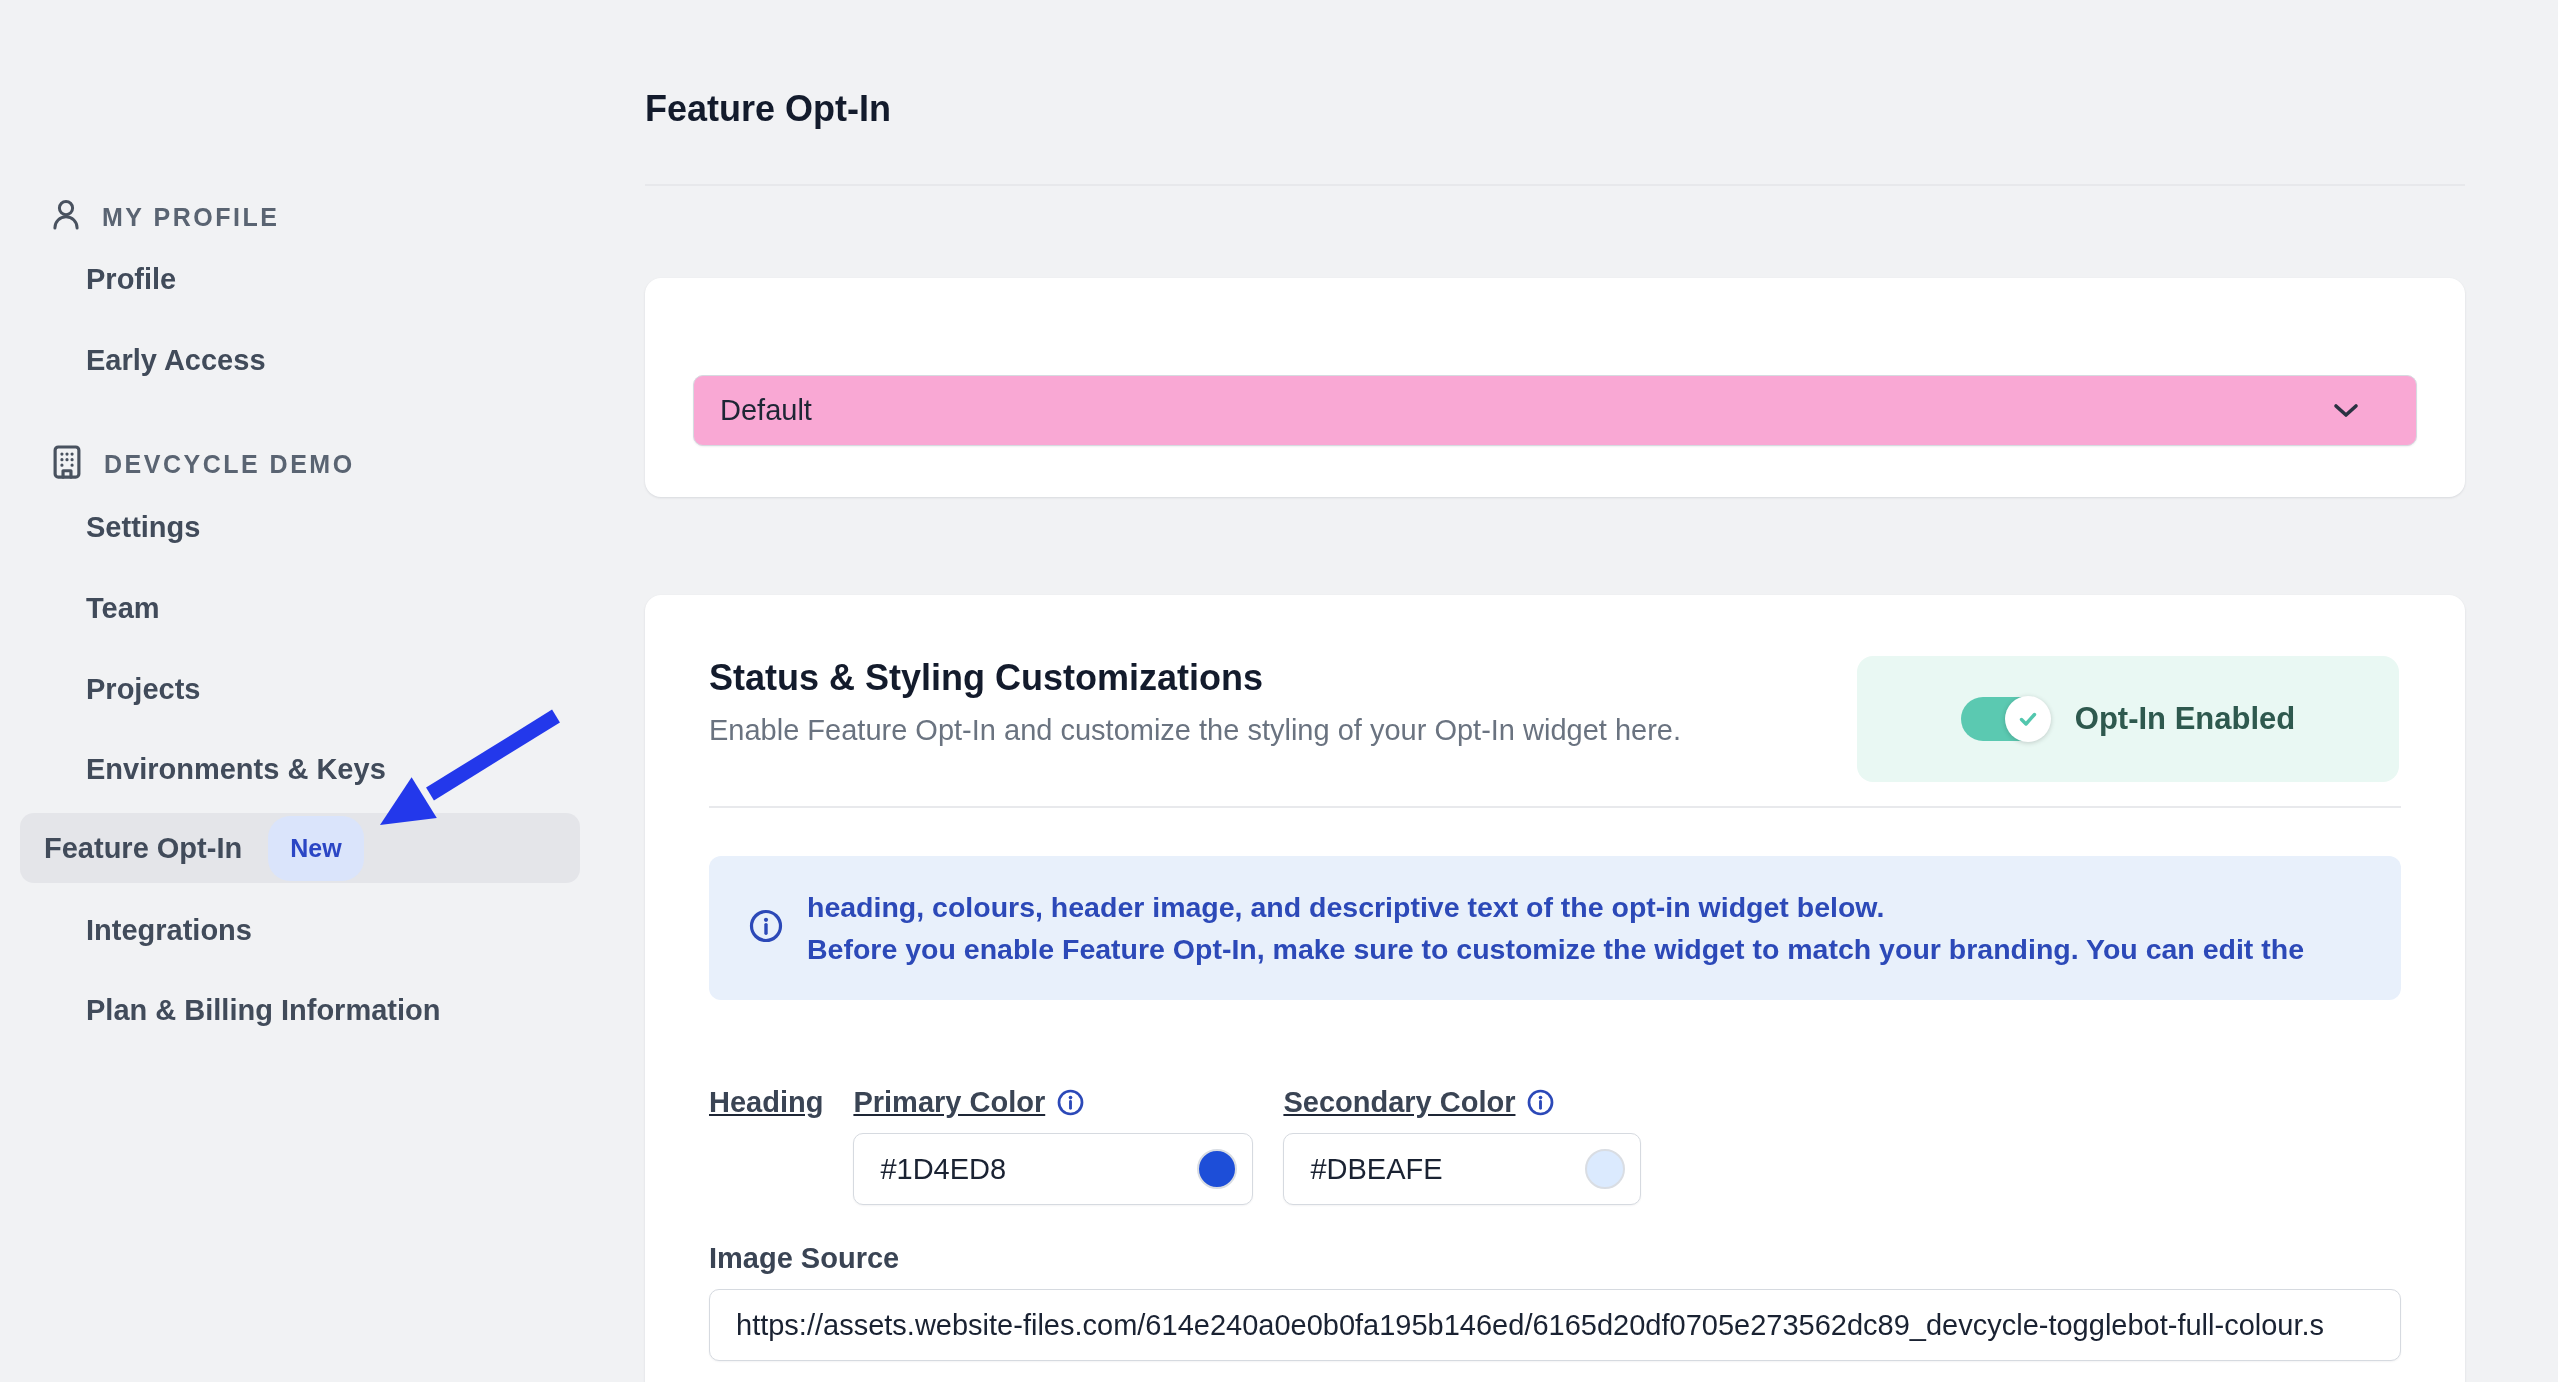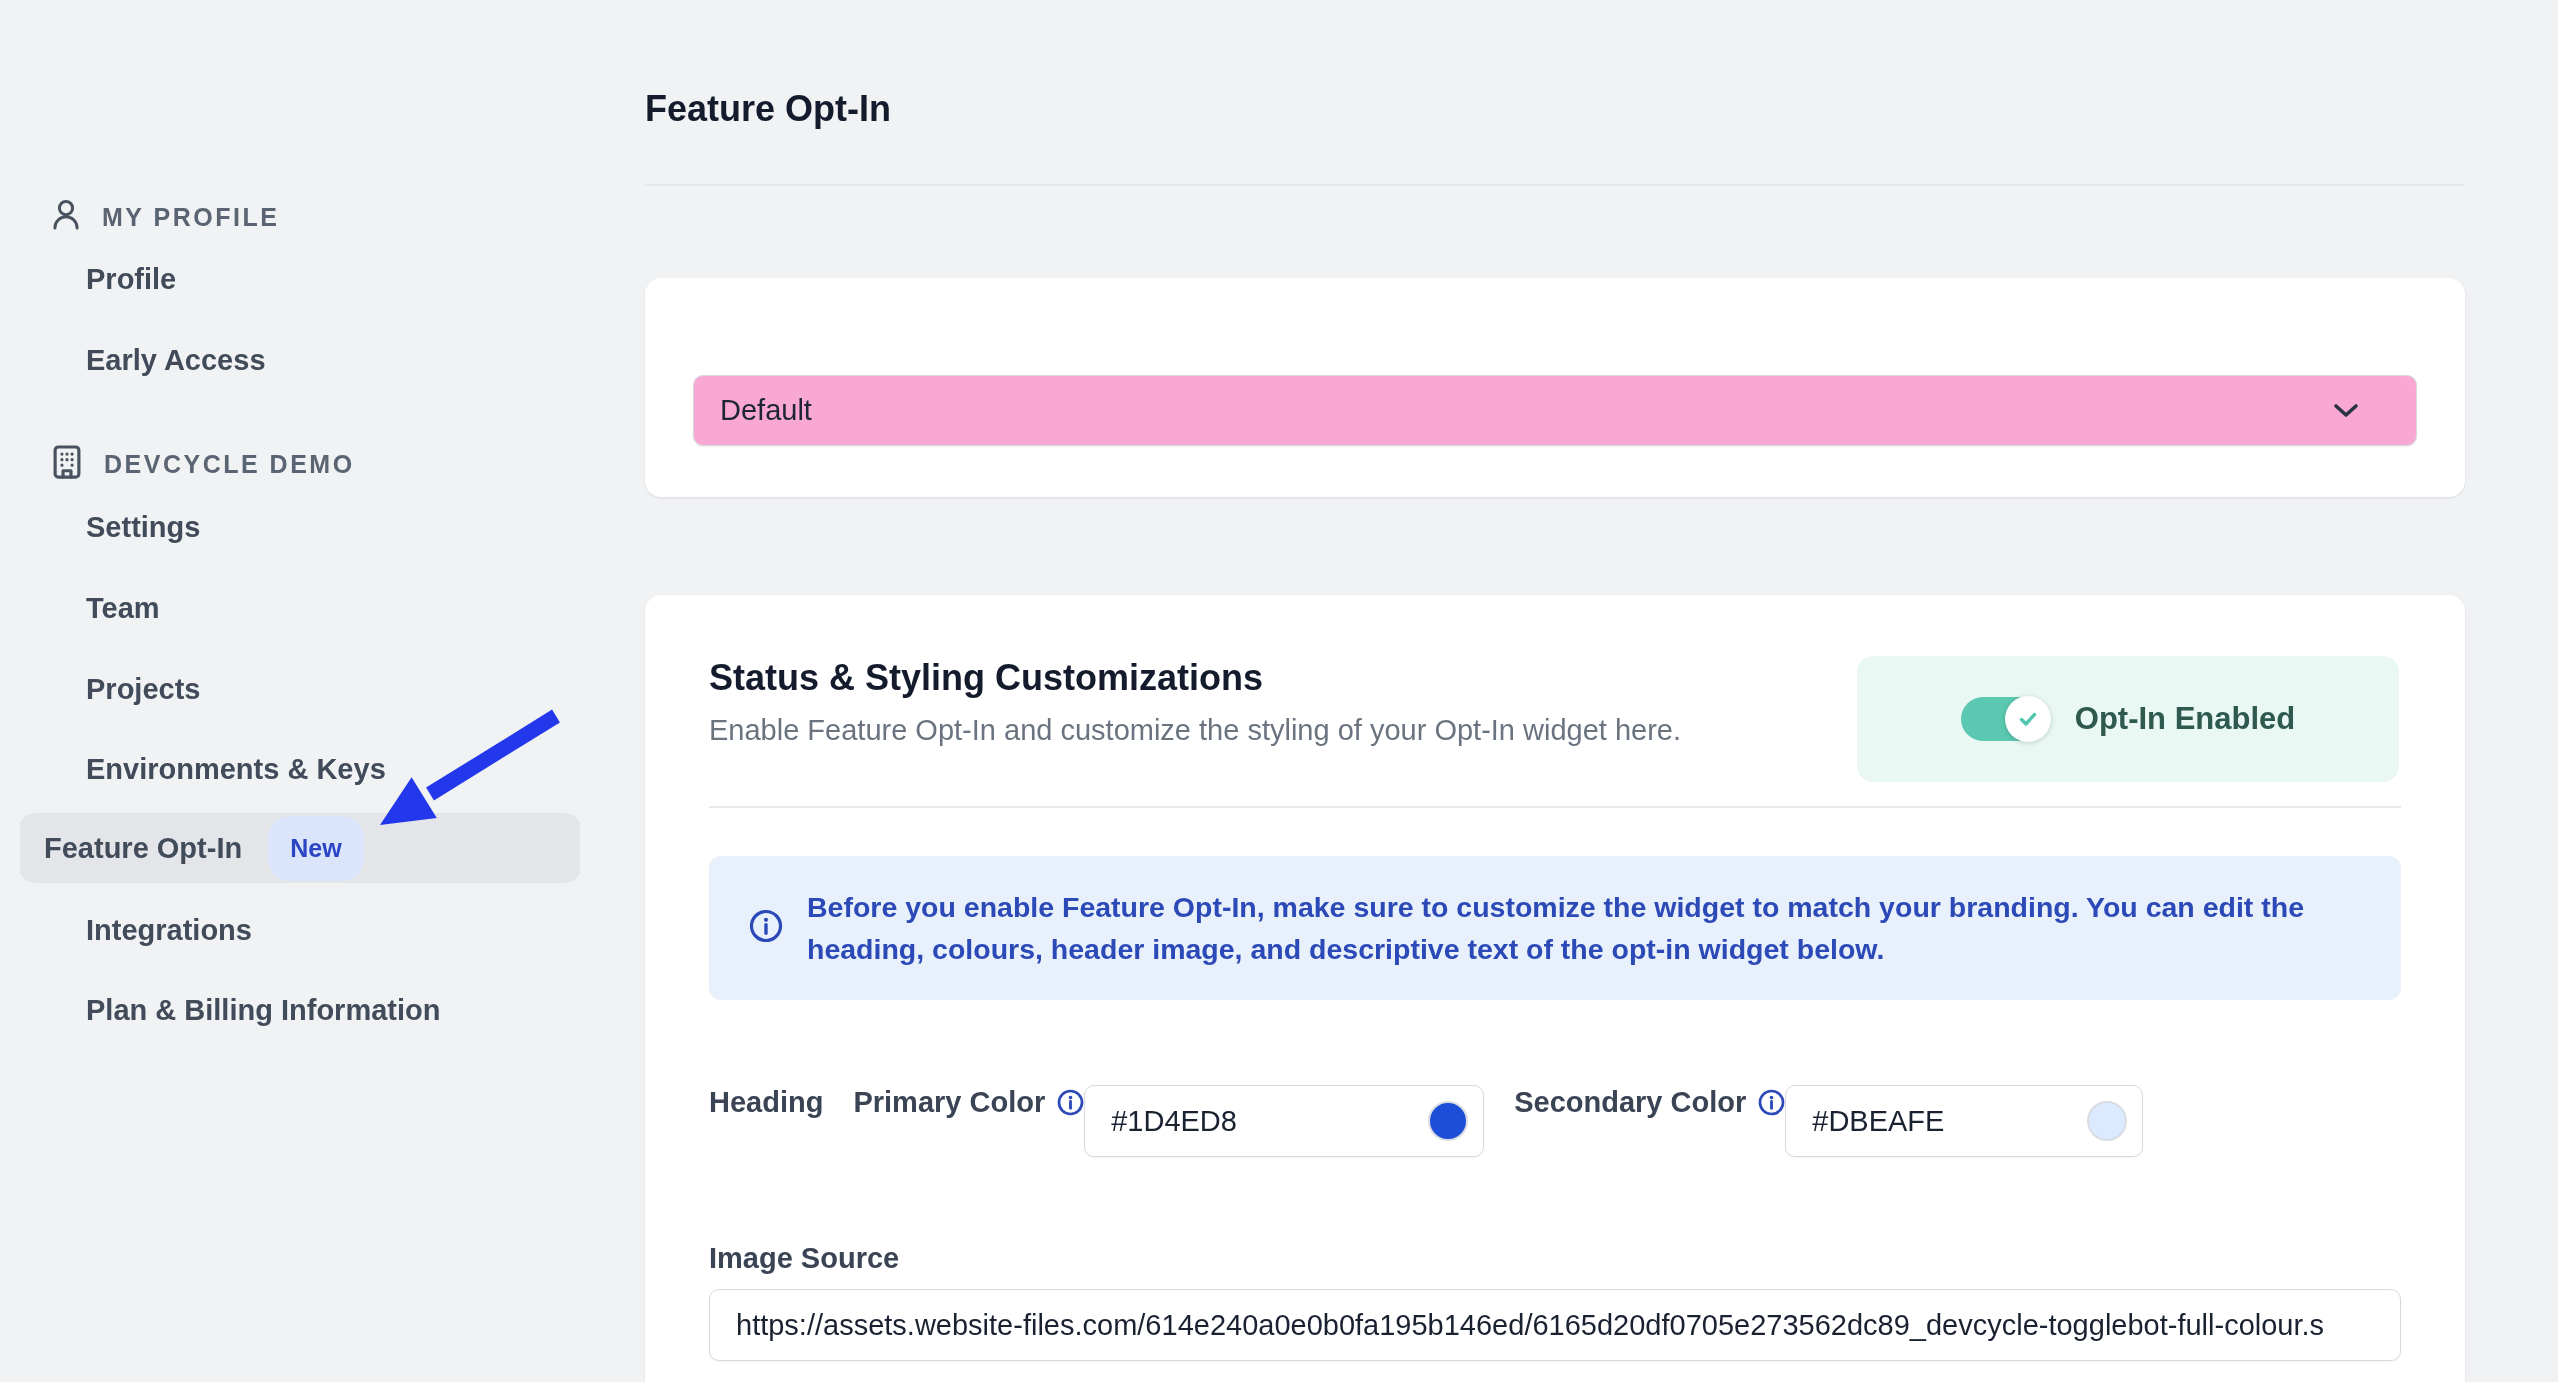--- a/index.html
+++ b/index.html
@@ -75,21 +75,21 @@
   .toggle-label { font-size:31px; font-weight:700; color:#2E594E; }
   .status-divider { position:absolute; left:64px; right:64px; top:211px; height:2px; background:#E8E9EC; }
   .info-banner {
     position:absolute; left:64px; top:261px; width:1692px; height:144px;
     background:#E8F0FB; border-radius:12px;
     display:flex; align-items:center; padding-left:40px;
   }
   .info-banner .banner-icon { flex:0 0 auto; margin-right:24px; }
   .banner-text { color:#2C49B8; font-size:28.5px; font-weight:700; line-height:42px; }
   .fields-row { position:absolute; left:64px; top:490px; display:flex; gap:30px; }
-  .field-group { display:flex; flex-direction:row; }
+  .field-group { display:flex; flex-direction:column;text-decoration:underline; }
   .field-group .label-row { display:flex; align-items:center; gap:12px; height:34px; margin-bottom:14px; }
   .text-input {
     height:72px; border:1.5px solid #D6DAE0; border-radius:10px; background:#fff;
     box-shadow:0 1px 2px rgba(16,24,40,0.05);
     font-family:"Liberation Sans","DejaVu Sans",sans-serif;
     font-size:29px; color:#1A2232; padding:0 26px; outline:none; width:100%;
   }
   .w-heading { width:827px; }
   .w-primary { width:400px; }
   .w-secondary { width:358px; }
@@ -187,22 +187,22 @@
 
     <div class="info-banner">
       <span class="banner-icon">
         <svg width="34" height="34" viewBox="0 0 34 34" fill="none">
           <circle cx="17" cy="17" r="14.5" stroke="#2C49B8" stroke-width="3.2"></circle>
           <circle cx="17" cy="10.8" r="2.1" fill="#2C49B8"></circle>
           <path d="M17 15.6 V24.2" stroke="#2C49B8" stroke-width="3.4" stroke-linecap="round"></path>
         </svg>
       </span>
       <div class="banner-text">
+        <div>heading, colours, header image, and descriptive text of the opt-in widget below.</div>
         <div>Before you enable Feature Opt-In, make sure to customize the widget to match your branding. You can edit the</div>
-        <div>heading, colours, header image, and descriptive text of the opt-in widget below.</div>
       </div>
     </div>
 
     <div class="fields-row">
 
       <div class="field-group">
         <div class="label-row">
           <span class="field-label">Heading</span>
         </div>
       </div>

